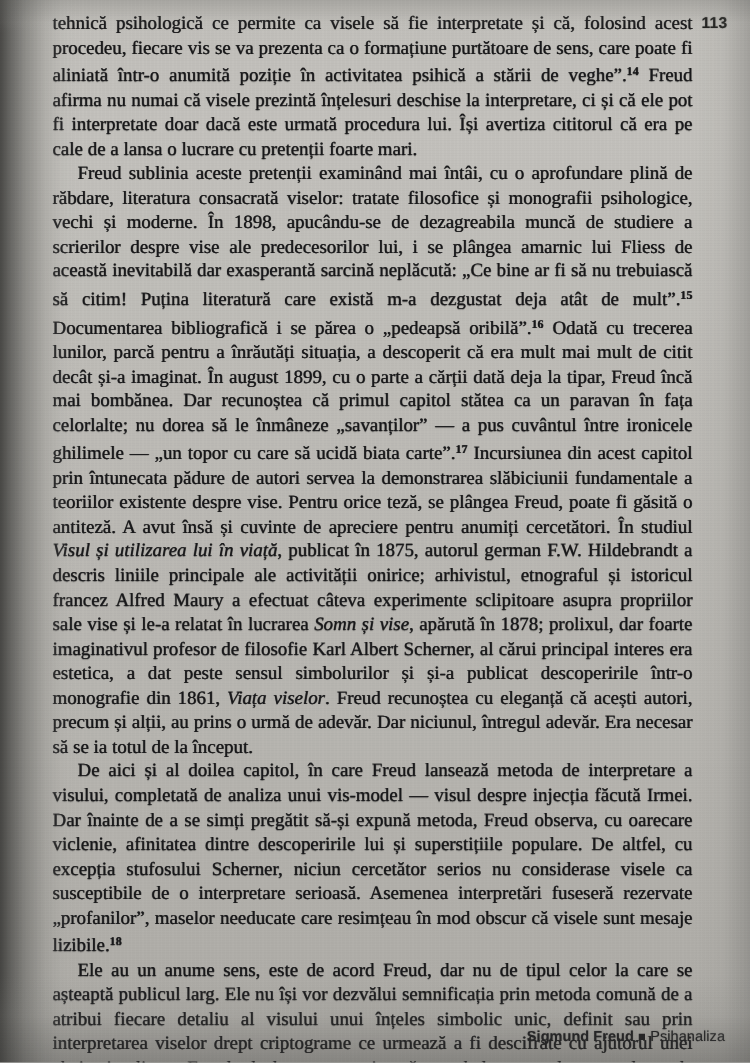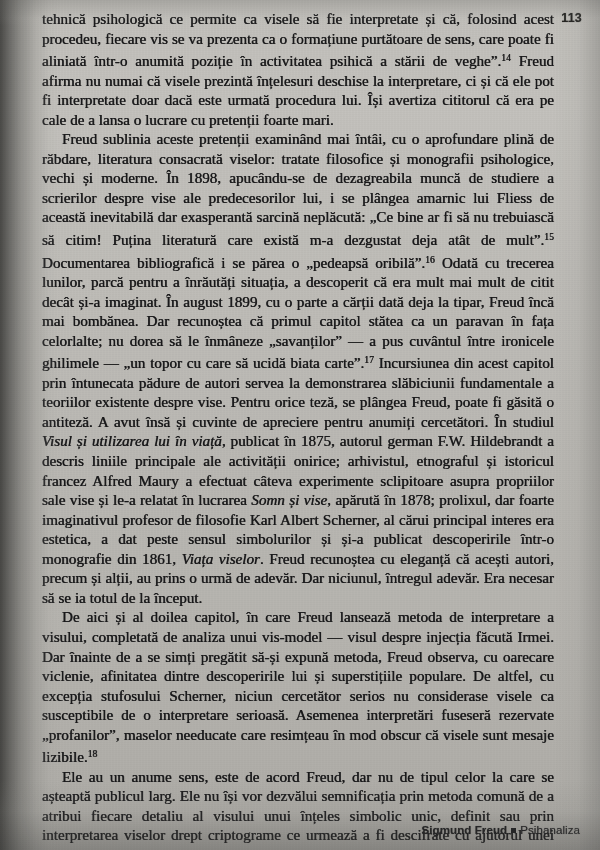--- a/index.html
+++ b/index.html
@@ -118,21 +118,21 @@
       -0.3px 0 0.5px rgba(20,20,20,0.35),
       0 0.4px 0.6px rgba(30,30,30,0.40);
     word-spacing: 0.1px;
     hyphens: manual;
   }
   p.para + p.para { text-indent: 20px; }
   p.para i { font-style: italic; }
   sup.fn {
     font-size: 9.5px;
     vertical-align: 5px;
-    font-weight: 400;
+    font-weight: 700;
     letter-spacing: .1px;
   }
 
   .running-foot {
     position: absolute;
     right: 20px;
     bottom: 14px;
     font-family: "Liberation Sans", "DejaVu Sans", sans-serif;
     font-size: 11.6px;
     color: #18181a;

